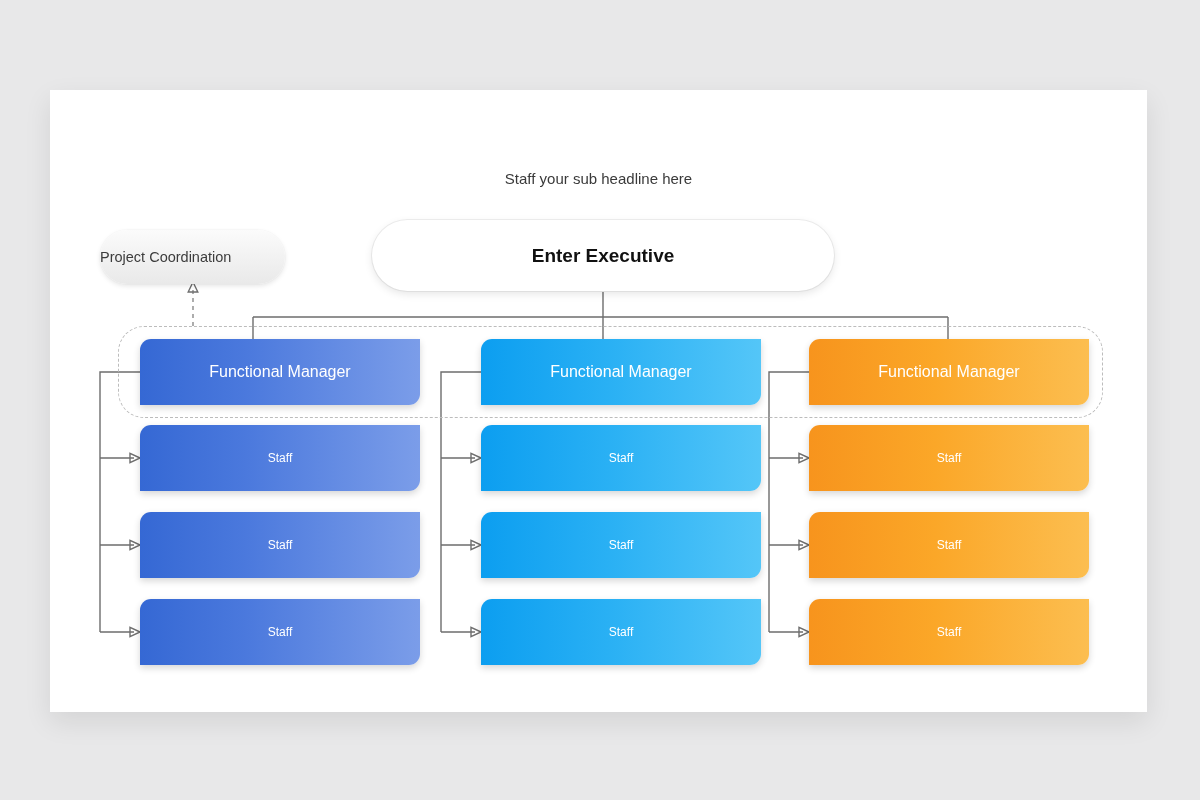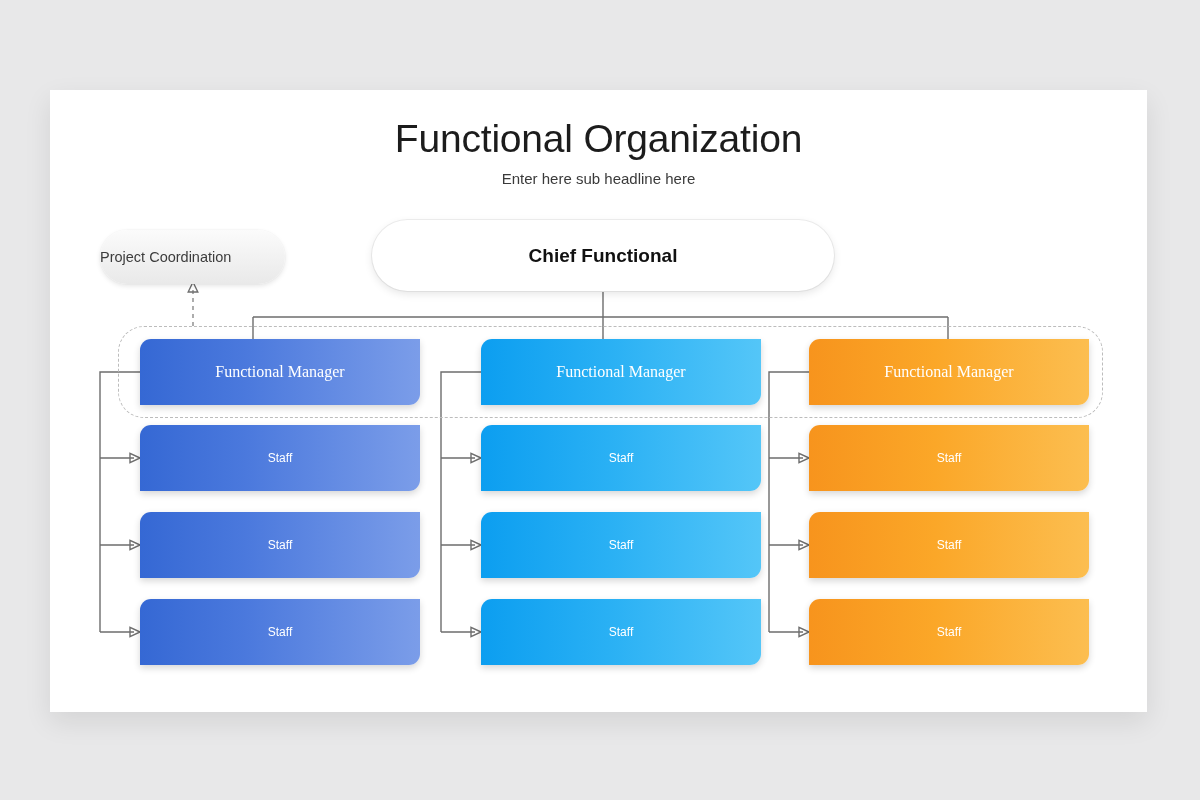--- a/index.html
+++ b/index.html
@@ -78,37 +78,36 @@
   .col-blue   { background:linear-gradient(90deg,#3568d4 0%,#4b79dd 38%,#7b9de9 100%); }
   .col-cyan   { background:linear-gradient(90deg,#0c9ef0 0%,#29b0f4 45%,#54c6f8 100%); }
   .col-orange { background:linear-gradient(90deg,#f7941d 0%,#fba728 45%,#fcbe50 100%); }
 
   
   .c1 { left:90px;  width:280px; }
   .c2 { left:431px; width:280px; }
   .c3 { left:759px; width:280px; }
 
   
-  .r0 { top:249px;font-family:Liberation Serif, serif; }
+  .r0 { top:249px; }
   .r1 { top:335px; }
   .r2 { top:422px; }
   .r3 { top:509px; }
 
   
   #wires { position:absolute; left:0; top:0; width:100%; height:100%; }
   .wire  { stroke:#6d6d6d; stroke-width:1.4; fill:none; }
   .wire-dash { stroke:#8a8a8a; stroke-width:1.4; fill:none; stroke-dasharray:4 4; }
 </style>
 </head>
 <body>
 
 <div id="slide">
 
-  <div id="title">Functional Organization</div>
-  <div id="subtitle">Enter here sub headline here</div>
+  <div id="subtitle">Staff your sub headline here</div>
 
   <svg id="wires" viewBox="0 0 1097 622" preserveAspectRatio="none">
 
     <path class="wire" d="M553,201 L553,227"></path>
 
     <path class="wire" d="M203,227 L898,227"></path>
 
     <path class="wire" d="M203,227 L203,249"></path>
     <path class="wire" d="M553,227 L553,249"></path>
     <path class="wire" d="M898,227 L898,249"></path>
@@ -139,21 +138,21 @@
     <polygon class="wire" fill="#5a5a5a" stroke="none" points="759,368 749,363.4 749,372.6"></polygon>
     <polygon class="wire" fill="#5a5a5a" stroke="none" points="759,455 749,450.4 749,459.6"></polygon>
     <polygon class="wire" fill="#5a5a5a" stroke="none" points="759,542 749,537.4 749,546.6"></polygon>
   </svg>
 
   <div id="coord">
     <span class="lbl">Project Coordination</span>
   </div>
 
   <div id="chief">
-    <span class="lbl">Chief Functional</span>
+    <span class="lbl">Enter Executive</span>
   </div>
 
   <div id="mgr-group"></div>
 
   <div class="node mgr col-blue c1 r0">
     <span class="lbl">Functional Manager</span>
   </div>
   <div class="node staff col-blue c1 r1">
     <span class="lbl">Staff</span>
   </div>

